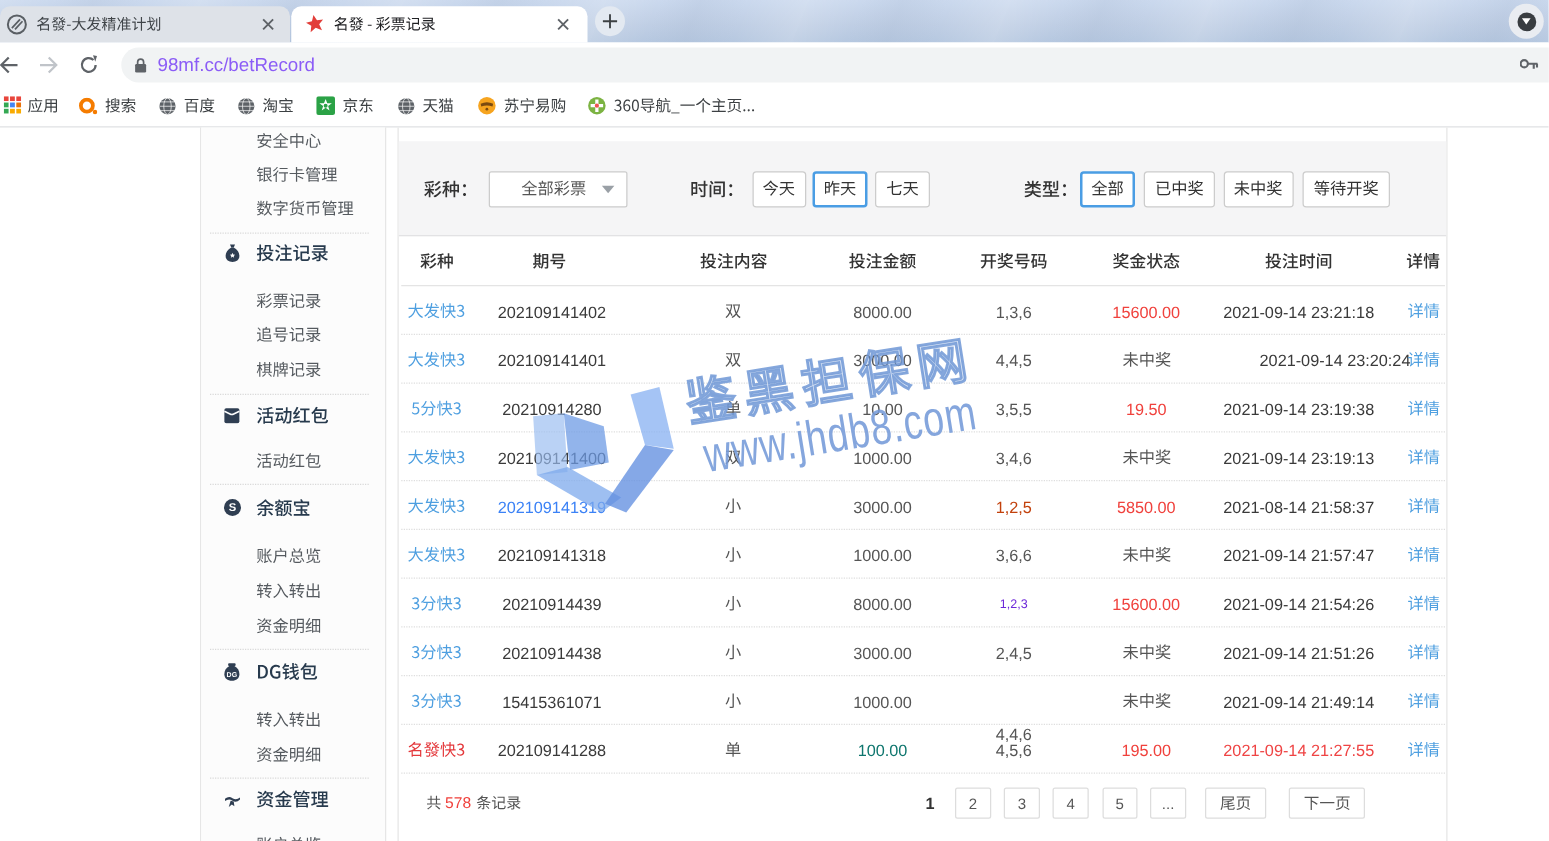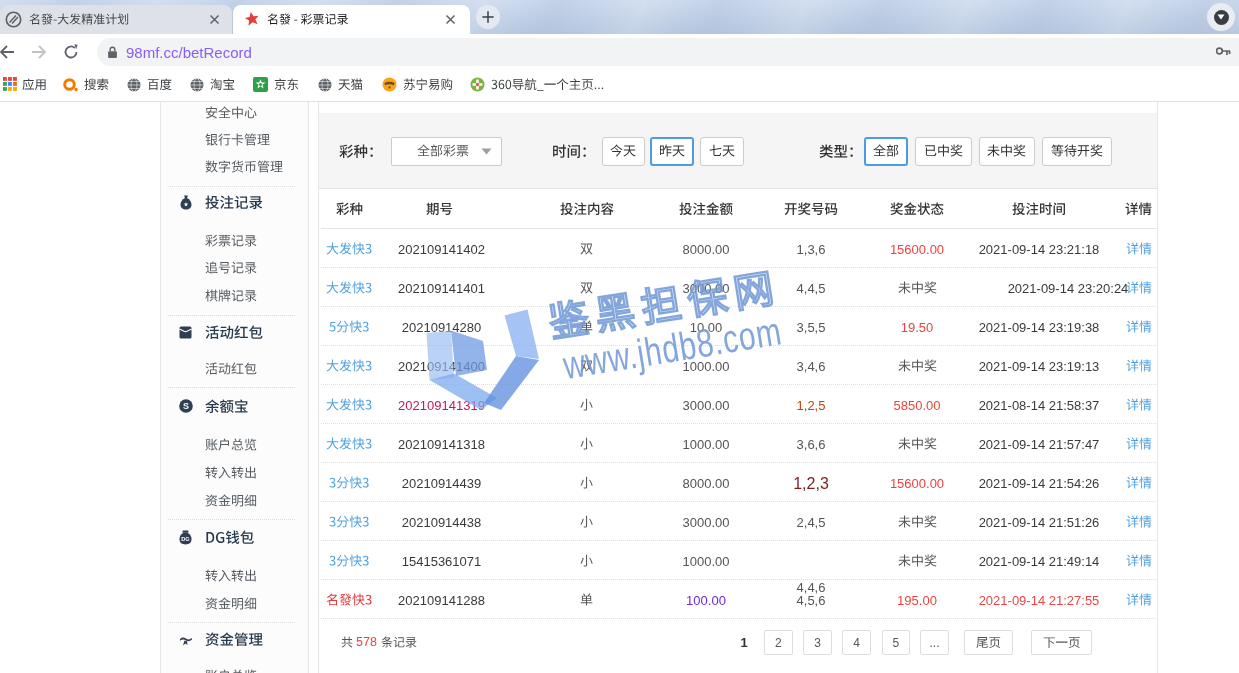--- a/index.html
+++ b/index.html
@@ -522,21 +522,21 @@
     <use href="#t_weizhongjiang"></use>
   </svg>
 <div style="position:absolute;font-size:13px;color:#3a3a3a;font-weight:400;line-height:13px;white-space:nowrap;left:1039px;top:359.5px;transform:translateX(-50%);">2021-09-14 23:19:13</div>
 <svg style="position:absolute;left:1125.5px;top:358.7px;fill:#4e9fe0;" width="26.0" height="13" viewBox="0 -880 2000 1000">
     <use href="#t_xiangqing"></use>
   </svg>
 <div style="position:absolute;left:321px;top:384px;width:835px;height:1px;border-top:1px dotted #dedede;"></div>
 <svg style="position:absolute;left:325.9px;top:397.7px;fill:#4e9fe0;" width="46.2" height="13" viewBox="0 -880 3555 1000">
     <use href="#t_dafakuai3"></use>
   </svg>
-<div style="position:absolute;font-size:13px;color:#be185d;font-weight:400;line-height:13px;white-space:nowrap;left:441.5px;top:398.5px;transform:translateX(-50%);">202109141319</div>
+<div style="position:absolute;font-size:13px;color:#3b82f6;font-weight:400;line-height:13px;white-space:nowrap;left:441.5px;top:398.5px;transform:translateX(-50%);">202109141319</div>
 <svg style="position:absolute;left:580.0px;top:397.7px;fill:#555;" width="13.0" height="13" viewBox="0 -880 1000 1000">
     <use href="#t_xiao"></use>
   </svg>
 <div style="position:absolute;font-size:13px;color:#555;font-weight:400;line-height:13px;white-space:nowrap;left:706px;top:398.5px;transform:translateX(-50%);">3000.00</div>
 <div style="position:absolute;font-size:13px;color:#c2410c;font-weight:400;line-height:13px;white-space:nowrap;left:811px;top:398.5px;transform:translateX(-50%);">1,2,5</div>
 <div style="position:absolute;font-size:13px;color:#f0413c;font-weight:400;line-height:13px;white-space:nowrap;left:917px;top:398.5px;transform:translateX(-50%);">5850.00</div>
 <div style="position:absolute;font-size:13px;color:#3a3a3a;font-weight:400;line-height:13px;white-space:nowrap;left:1039px;top:398.5px;transform:translateX(-50%);">2021-08-14 21:58:37</div>
 <svg style="position:absolute;left:1125.5px;top:397.7px;fill:#4e9fe0;" width="26.0" height="13" viewBox="0 -880 2000 1000">
     <use href="#t_xiangqing"></use>
   </svg>
@@ -559,21 +559,21 @@
   </svg>
 <div style="position:absolute;left:321px;top:462px;width:835px;height:1px;border-top:1px dotted #dedede;"></div>
 <svg style="position:absolute;left:328.8px;top:475.7px;fill:#4e9fe0;" width="40.4" height="13" viewBox="0 -880 3110 1000">
     <use href="#t_sanfenkuai3"></use>
   </svg>
 <div style="position:absolute;font-size:13px;color:#3a3a3a;font-weight:400;line-height:13px;white-space:nowrap;left:441.5px;top:476.5px;transform:translateX(-50%);">20210914439</div>
 <svg style="position:absolute;left:580.0px;top:475.7px;fill:#555;" width="13.0" height="13" viewBox="0 -880 1000 1000">
     <use href="#t_xiao"></use>
   </svg>
 <div style="position:absolute;font-size:13px;color:#555;font-weight:400;line-height:13px;white-space:nowrap;left:706px;top:476.5px;transform:translateX(-50%);">8000.00</div>
-<div style="position:absolute;font-size:16px;color:#7f1d1d;font-weight:400;line-height:13px;white-space:nowrap;left:811px;top:476.5px;transform:translateX(-50%);">1,2,3</div>
+<div style="position:absolute;font-size:10px;color:#6d28d9;font-weight:400;line-height:13px;white-space:nowrap;left:811px;top:476.5px;transform:translateX(-50%);">1,2,3</div>
 <div style="position:absolute;font-size:13px;color:#f0413c;font-weight:400;line-height:13px;white-space:nowrap;left:917px;top:476.5px;transform:translateX(-50%);">15600.00</div>
 <div style="position:absolute;font-size:13px;color:#3a3a3a;font-weight:400;line-height:13px;white-space:nowrap;left:1039px;top:476.5px;transform:translateX(-50%);">2021-09-14 21:54:26</div>
 <svg style="position:absolute;left:1125.5px;top:475.7px;fill:#4e9fe0;" width="26.0" height="13" viewBox="0 -880 2000 1000">
     <use href="#t_xiangqing"></use>
   </svg>
 <div style="position:absolute;left:321px;top:501px;width:835px;height:1px;border-top:1px dotted #dedede;"></div>
 <svg style="position:absolute;left:328.8px;top:514.7px;fill:#4e9fe0;" width="40.4" height="13" viewBox="0 -880 3110 1000">
     <use href="#t_sanfenkuai3"></use>
   </svg>
 <div style="position:absolute;font-size:13px;color:#3a3a3a;font-weight:400;line-height:13px;white-space:nowrap;left:441.5px;top:515.5px;transform:translateX(-50%);">20210914438</div>
@@ -607,21 +607,21 @@
     <use href="#t_xiangqing"></use>
   </svg>
 <div style="position:absolute;left:321px;top:579px;width:835px;height:1px;border-top:1px dotted #dedede;"></div>
 <svg style="position:absolute;left:325.9px;top:592.7px;fill:#e4393c;" width="46.2" height="13" viewBox="0 -880 3555 1000">
     <use href="#t_mingfakuai3"></use>
   </svg>
 <div style="position:absolute;font-size:13px;color:#3a3a3a;font-weight:400;line-height:13px;white-space:nowrap;left:441.5px;top:593.5px;transform:translateX(-50%);">202109141288</div>
 <svg style="position:absolute;left:580.0px;top:592.7px;fill:#555;" width="13.0" height="13" viewBox="0 -880 1000 1000">
     <use href="#t_dan"></use>
   </svg>
-<div style="position:absolute;font-size:13px;color:#6d28d9;font-weight:400;line-height:13px;white-space:nowrap;left:706px;top:593.5px;transform:translateX(-50%);">100.00</div>
+<div style="position:absolute;font-size:13px;color:#0f766e;font-weight:400;line-height:13px;white-space:nowrap;left:706px;top:593.5px;transform:translateX(-50%);">100.00</div>
 <div style="position:absolute;font-size:13px;color:#555;font-weight:400;line-height:13px;white-space:nowrap;left:811px;top:593.5px;transform:translateX(-50%);">4,5,6</div>
 <div style="position:absolute;font-size:13px;color:#f0413c;font-weight:400;line-height:13px;white-space:nowrap;left:917px;top:593.5px;transform:translateX(-50%);">195.00</div>
 <div style="position:absolute;font-size:13px;color:#ef4444;font-weight:400;line-height:13px;white-space:nowrap;left:1039px;top:593.5px;transform:translateX(-50%);">2021-09-14 21:27:55</div>
 <svg style="position:absolute;left:1125.5px;top:592.7px;fill:#4e9fe0;" width="26.0" height="13" viewBox="0 -880 2000 1000">
     <use href="#t_xiangqing"></use>
   </svg>
 <div style="position:absolute;left:321px;top:618px;width:835px;height:1px;border-top:1px dotted #dedede;"></div>
 <svg style="position:absolute;left:340.5px;top:635.8px;fill:#555;" width="12.0" height="12" viewBox="0 -880 1000 1000">
     <use href="#t_gong"></use>
   </svg>

